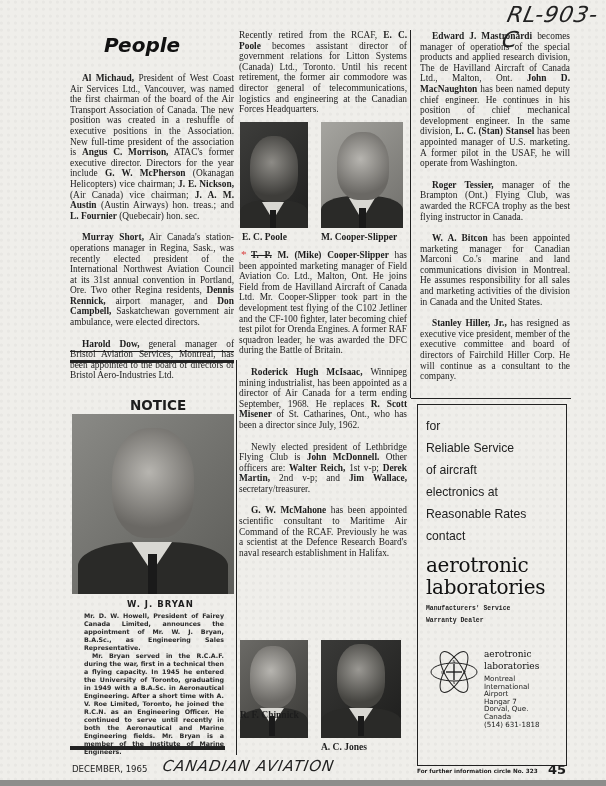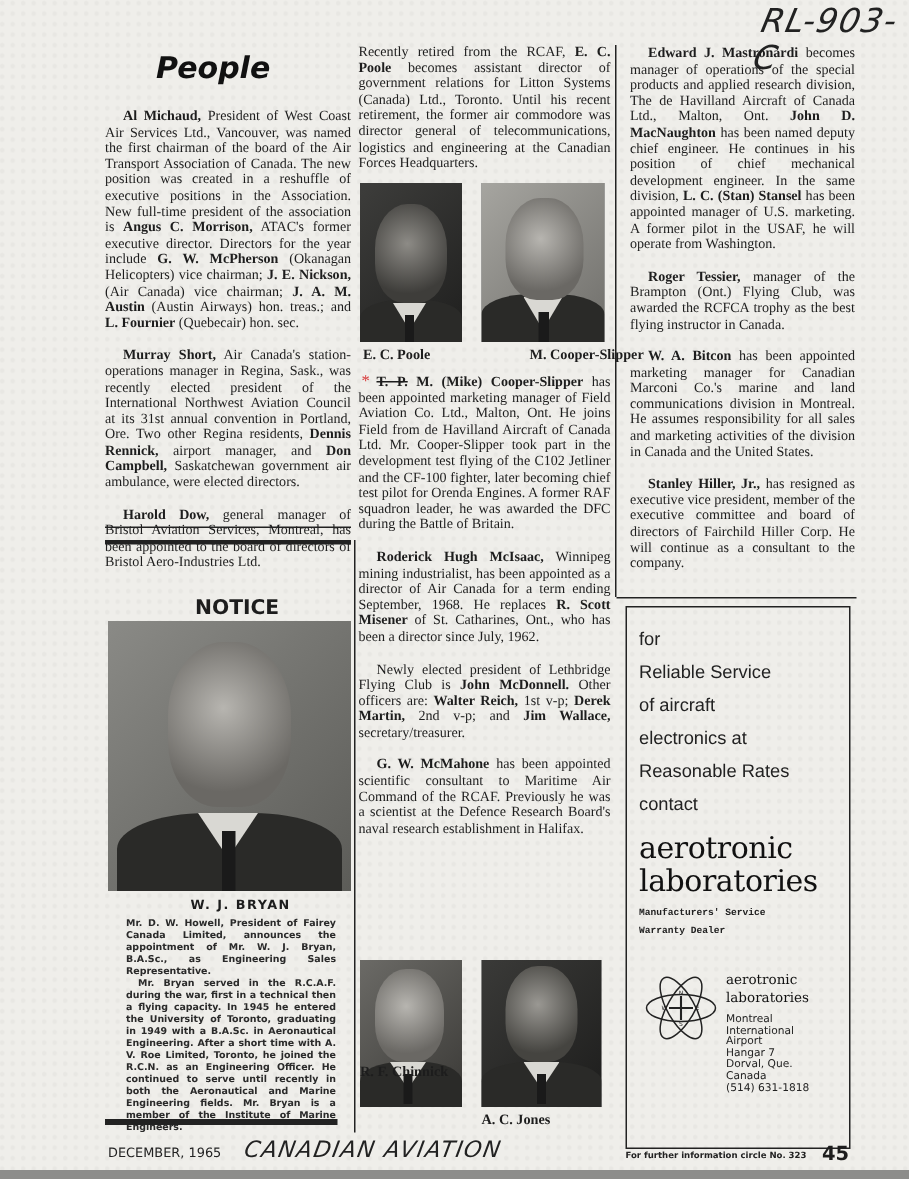--- a/index.html
+++ b/index.html
@@ -98,21 +98,21 @@
     <div class="head" style="left:10px;top:14px;width:48px;height:66px;background:radial-gradient(circle at 45% 40%,#8d8b86,#3e3d3a 70%);"></div>
   </div>
   <div class="photo" style="left:321px;top:122px;width:82px;height:106px;">
     <div class="bg" style="background:linear-gradient(135deg,#a6a5a0,#6f6e6a);"></div>
     <div class="suit" style="left:0;top:74px;width:82px;height:34px;"></div>
     <div class="collar" style="left:28px;top:76px;width:26px;height:22px;"></div>
     <div class="tie" style="left:38px;top:86px;width:7px;height:20px;"></div>
     <div class="head" style="left:16px;top:10px;width:52px;height:68px;"></div>
   </div>
   <div class="caption" style="left:242px;top:232px;">E. C. Poole</div>
-  <div class="caption" style="left:321px;top:232px;margin-left:32px;">M. Cooper-Slipper</div>
+  <div class="caption" style="left:321px;top:232px;">M. Cooper-Slipper</div>
 
   <div class="red-mark">*</div>
 
   <div class="col" style="left:239px;top:250px;width:168px;">
     <p>
       <b style="text-decoration:line-through;">T. P.</b><b> M. (Mike) Cooper-Slipper</b><span> has been appointed marketing manager of Field Aviation Co. Ltd., Malton, Ont. He joins Field from de Havilland Aircraft of Canada Ltd. Mr. Cooper-Slipper took part in the development test flying of the C102 Jetliner and the CF-100 fighter, later becoming chief test pilot for Orenda Engines. A former RAF squadron leader, he was awarded the DFC during the Battle of Britain.</span>
     </p>
     <p>
       <b>Roderick Hugh McIsaac,</b><span> Winnipeg mining industrialist, has been appointed as a director of Air Canada for a term ending September, 1968. He replaces </span><b>R. Scott Misener</b><span> of St. Catharines, Ont., who has been a director since July, 1962.</span>
     </p>

